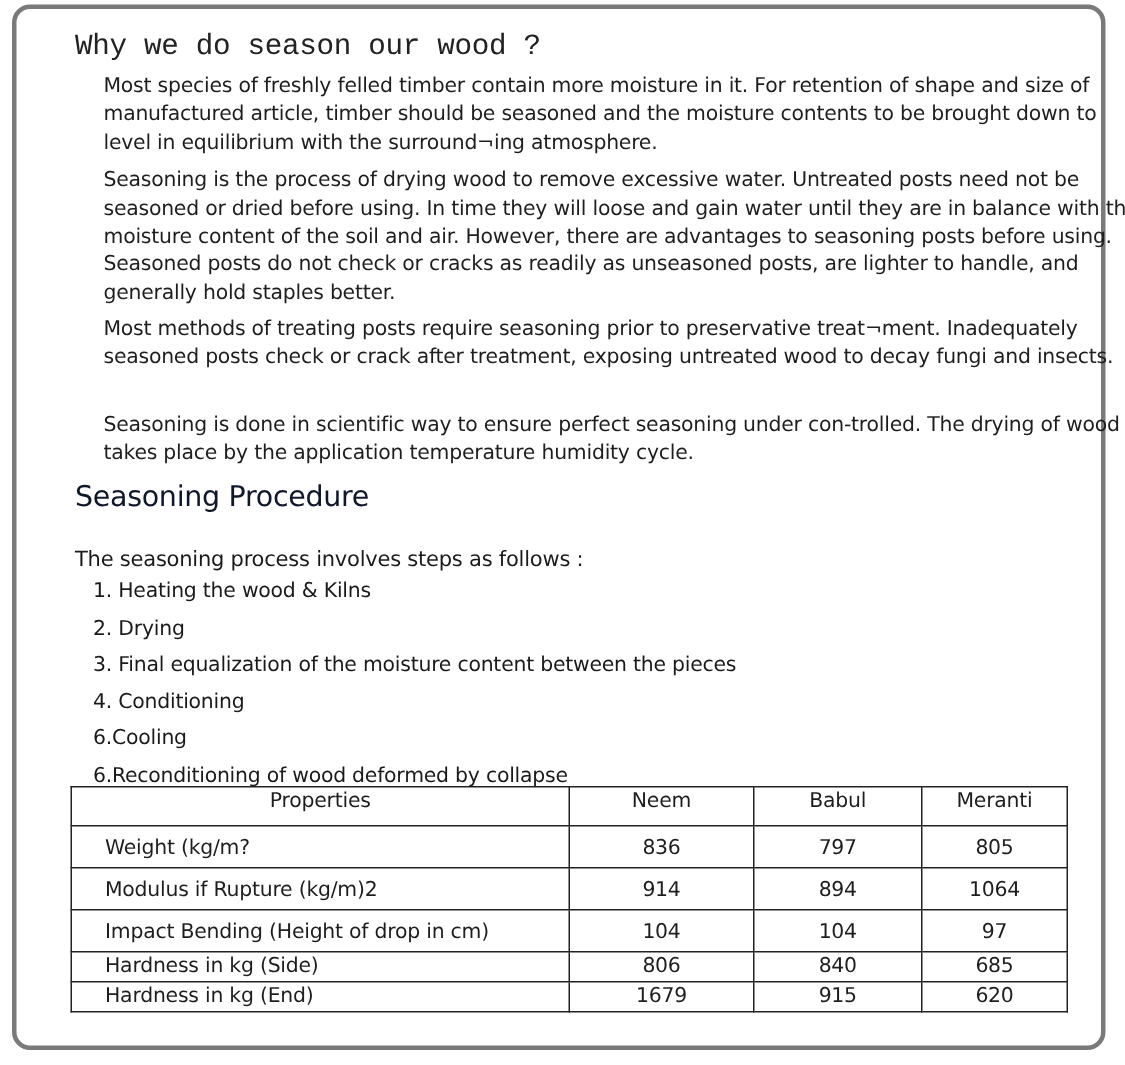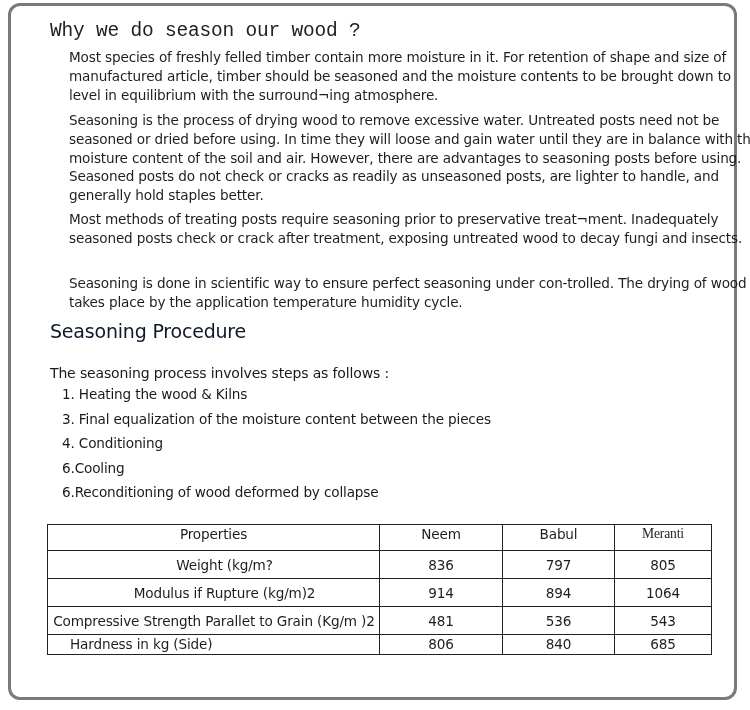--- a/index.html
+++ b/index.html
@@ -20,44 +20,45 @@
     .intro { position: absolute; left: 50px; top: 349px; font-size: 14px; white-space: nowrap; letter-spacing: -0.15px; margin-top: 16px; }
     ol.steps { list-style: none; margin: 12px; padding: 0; position: absolute; left: 50px; top: 373px; }
     ol.steps li { font-size: 13.6px; height: 24.6px; line-height: 18px; white-space: nowrap; letter-spacing: -0.15px; }
     table.props { position: absolute; left: 47px; top: 524px; border-collapse: collapse;
                   font-size: 13.6px; color: #1e1e1e; letter-spacing: -0.15px; }
     table.props th, table.props td { border: 1px solid #222; padding: 0; vertical-align: middle; white-space: nowrap; margin-top: 28px; }
     table.props th { font-weight: normal; height: 24px; text-align: center; vertical-align: top; padding-top: 1px; }
     .c0 { width: 331px; }
     .c1 { width: 122px; }
     .c2 { width: 111px; }
-    .c3 { width: 96px; font-family: Liberation Serif, serif; }
+    .c3 { width: 96px; }
     td.prop { padding-left: 22px !important; text-align: left; }
     td.prop.flush { padding-left: 1px !important; }
     td.val { text-align: center; }
-    tr.r-tall td { height: 27px; text-align: center; }
+    tr.r-tall td { height: 27px; }
     tr.r-short td { height: 19px; line-height: 15px; }
   </style>
 </head>
 <body>
 
 <div class="frame"></div>
 
 <h1>Why we do season our wood ?</h1>
 
 <p class="p1">Most species of freshly felled timber contain more moisture in it. For retention of shape and size of manufactured article, timber should be seasoned and the moisture contents to be brought down to level in equilibrium with the surround¬ing atmosphere.</p>
 <p class="p2">Seasoning is the process of drying wood to remove excessive water. Untreated posts need not be seasoned or dried before using. In time they will loose and gain water until they are in balance with the moisture content of the soil and air. However, there are advantages to seasoning posts before using. Seasoned posts do not check or cracks as readily as unseasoned posts, are lighter to handle, and generally hold staples better.</p>
 <p class="p3">Most methods of treating posts require seasoning prior to preservative treat¬ment. Inadequately seasoned posts check or crack after treatment, exposing untreated wood to decay fungi and insects.</p>
 <p class="p4">Seasoning is done in scientific way to ensure perfect seasoning under con-trolled. The drying of wood takes place by the application temperature humidity cycle.</p>
 
 <h2>Seasoning Procedure</h2>
 <div class="intro">The seasoning process involves steps as follows :</div>
 
 <ol class="steps">
   <li>1. Heating the wood &amp; Kilns</li>
+  <li>2. Drying</li>
   <li>3. Final equalization of the moisture content between the pieces</li>
   <li>4. Conditioning</li>
   <li>6.Cooling</li>
   <li>6.Reconditioning of wood deformed by collapse</li>
 </ol>
 
 <table class="props">
   <thead>
     <tr>
       <th class="c0">Properties</th>
@@ -73,25 +74,31 @@
       <td class="val">797</td>
       <td class="val">805</td>
     </tr>
     <tr class="r-tall">
       <td class="prop">Modulus if Rupture (kg/m)2</td>
       <td class="val">914</td>
       <td class="val">894</td>
       <td class="val">1064</td>
     </tr>
     <tr class="r-tall">
-      <td class="prop flush">Compressive Strength Parallet to Grain (Kg/m )2</td>
-      <td class="val">481</td>
-      <td class="val">536</td>
-      <td class="val">543</td>
+      <td class="prop">Impact Bending (Height of drop in cm)</td>
+      <td class="val">104</td>
+      <td class="val">104</td>
+      <td class="val">97</td>
     </tr>
     <tr class="r-short">
       <td class="prop">Hardness in kg (Side)</td>
       <td class="val">806</td>
       <td class="val">840</td>
       <td class="val">685</td>
     </tr>
+    <tr class="r-short">
+      <td class="prop">Hardness in kg (End)</td>
+      <td class="val">1679</td>
+      <td class="val">915</td>
+      <td class="val">620</td>
+    </tr>
   </tbody>
 </table>
 
 </body></html>

